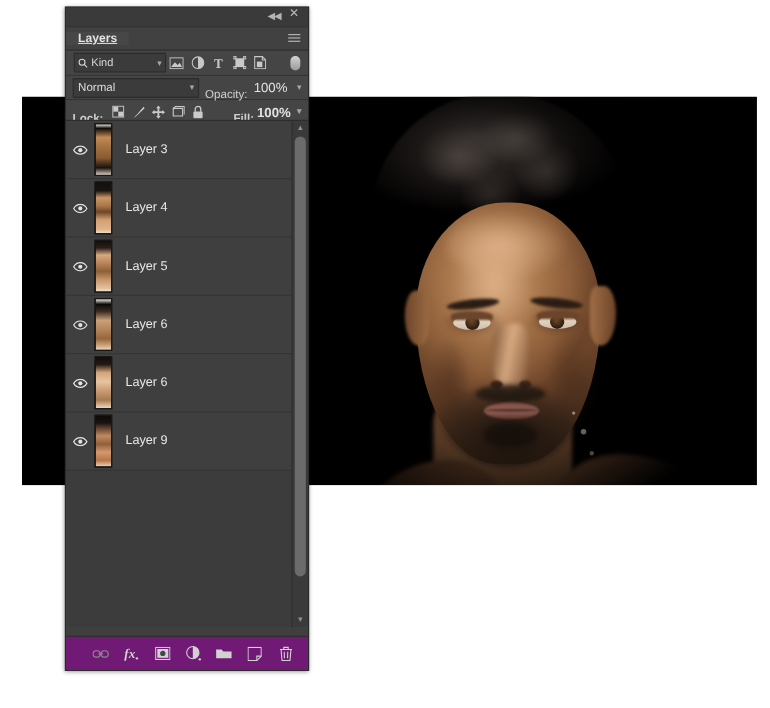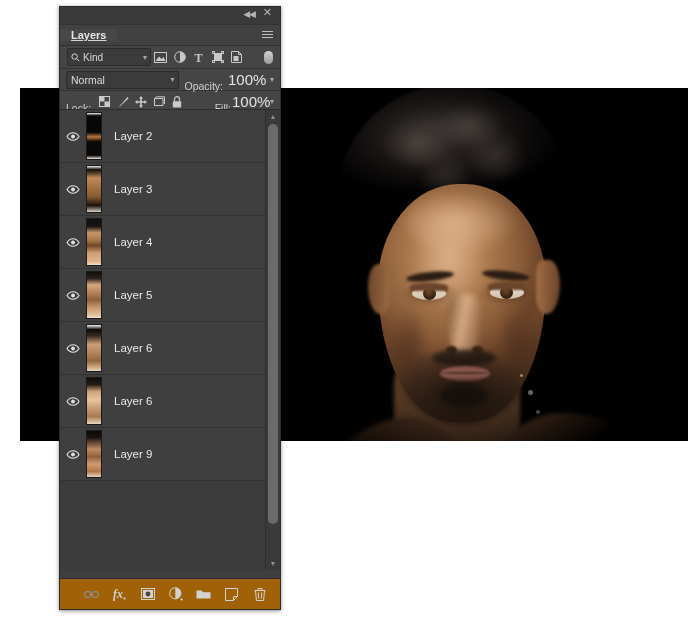--- a/index.html
+++ b/index.html
@@ -192,27 +192,27 @@
     height:21px;background:#454545;display:flex;align-items:center;padding:0 6px;
     border-bottom:1px solid #333;gap:5px;
   }
   .modesel{
     width:112px;height:16px;background:#3b3b3b;border:1px solid #2b2b2b;border-radius:1px;
     display:flex;align-items:center;padding:0 4px;color:#dcdcdc;font-size:10.5px;
   }
   .modesel .cv{margin-left:auto;font-size:8px;color:#a8a8a8;}
   .lbl{font-size:10.5px;color:#cfcfcf;margin-top:12px;}
   .numfield{
-    width:34px;text-align:center;font-size:15px;color:#e2e2e2;
+    width:34px;text-align:center;font-size:12px;color:#e2e2e2;
   }
   .cvs{font-size:8px;color:#a8a8a8;margin-left:3px;}
 
   .lockrow{
     height:21px;background:#454545;display:flex;align-items:center;padding:0 6px;
-    border-bottom:1px solid #2d2d2d;gap:1px;
+    border-bottom:1px solid #2d2d2d;gap:1px;font-weight:bold;
   }
   .lockic{width:17px;height:17px;display:flex;align-items:center;justify-content:center;color:#cacaca;}
 
   
   .listwrap{
     position:absolute;left:0;right:0;top:102px;bottom:39px;background:#3c3c3c;
     border-top:1px solid #2d2d2d;overflow:hidden;
   }
   .list{position:absolute;left:0;top:0;right:14px;bottom:0;}
   .row{
@@ -238,21 +238,21 @@
     position:absolute;left:0;width:14px;height:13px;display:flex;align-items:center;
     justify-content:center;color:#8e8e8e;font-size:7px;
   }
   .sbar-up{top:0;}.sbar-dn{bottom:0;}
   .sbthumb{
     position:absolute;left:2px;top:14px;width:10px;height:400px;background:#6b6b6b;border-radius:5px;
   }
 
   
   .bottombar{
-    position:absolute;left:0;right:0;bottom:0;height:30px;background:#a16207;
+    position:absolute;left:0;right:0;bottom:0;height:30px;background:#701a75;
     border-top:1px solid #2d2d2d;display:flex;align-items:center;
     justify-content:flex-end;padding-right:12px;gap:11px;
   }
   .bic{width:17px;height:17px;display:flex;align-items:center;justify-content:center;color:#d2d2d2;}
   .bic.dim{color:#8d8d8d;}
   svg{shape-rendering:geometricPrecision;}
 </style>
 </head>
 <body>
 
@@ -403,30 +403,20 @@
           <rect x=".8" y="5.3" width="8.4" height="6.2" rx="1" fill="#cacaca"></rect>
         </svg>
     </div>
     <span class="lbl" style="margin-left:auto">Fill:</span>
     <span class="numfield">100%</span>
     <span class="cvs">▾</span>
   </div>
 
   <div class="listwrap">
     <div class="list" id="layer-list">
-        <div class="row">
-          <div class="eye">
-            <svg width="14" height="9" viewBox="0 0 14 9">
-              <path d="M7 .8 C3.2 .8 1 4.5 1 4.5 S3.2 8.2 7 8.2 13 4.5 13 4.5 10.8 .8 7 .8 Z" fill="none" stroke="#e2e2e2" stroke-width="1.1"></path>
-              <circle cx="7" cy="4.5" r="1.9" fill="#e2e2e2"></circle>
-            </svg>
-          </div>
-          <div class="thumb" style="background-image: linear-gradient(rgb(246, 242, 236) 0%, rgb(10, 8, 6) 6%, rgb(9, 7, 5) 42%, rgb(185, 118, 63) 52%, rgb(13, 10, 8) 62%, rgb(10, 8, 6) 92%, rgb(239, 232, 223) 100%);"></div>
-          <span class="lname">Layer 2</span>
-        </div>
         <div class="row">
           <div class="eye">
             <svg width="14" height="9" viewBox="0 0 14 9">
               <path d="M7 .8 C3.2 .8 1 4.5 1 4.5 S3.2 8.2 7 8.2 13 4.5 13 4.5 10.8 .8 7 .8 Z" fill="none" stroke="#e2e2e2" stroke-width="1.1"></path>
               <circle cx="7" cy="4.5" r="1.9" fill="#e2e2e2"></circle>
             </svg>
           </div>
           <div class="thumb" style="background-image: linear-gradient(rgb(242, 236, 228) 0%, rgb(16, 12, 9) 8%, rgb(192, 138, 88) 26%, rgb(163, 112, 63) 46%, rgb(138, 92, 50) 66%, rgb(26, 18, 12) 86%, rgb(216, 207, 196) 100%);"></div>
           <span class="lname">Layer 3</span>
         </div>

